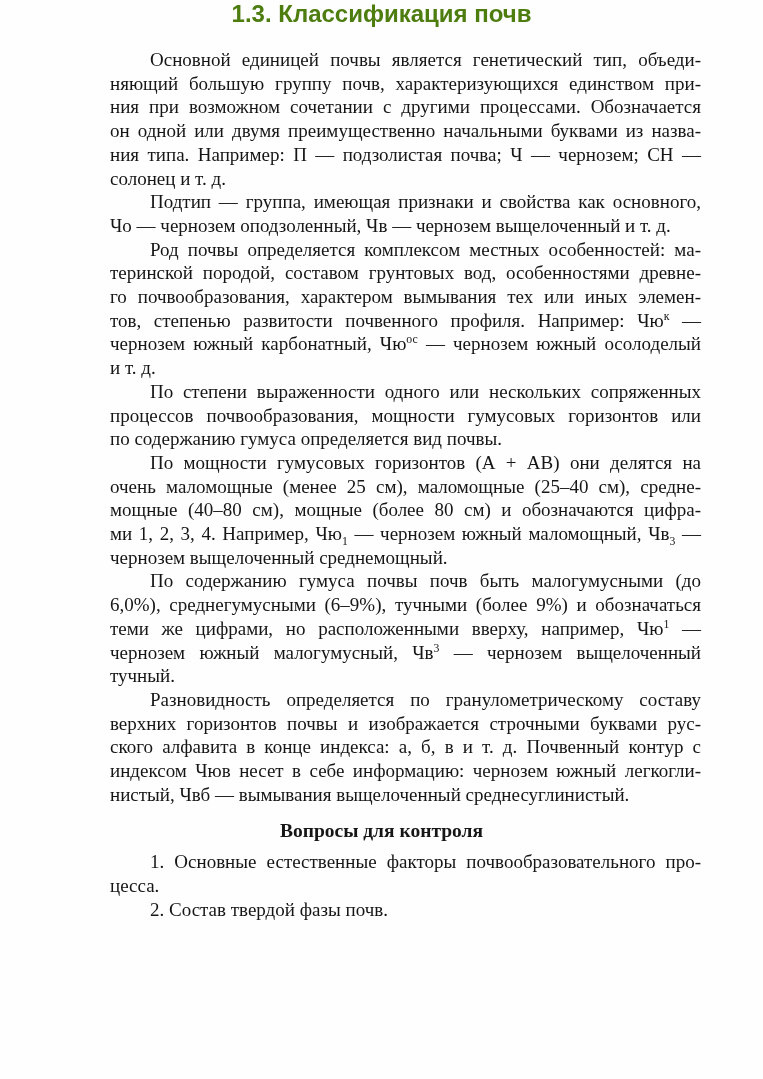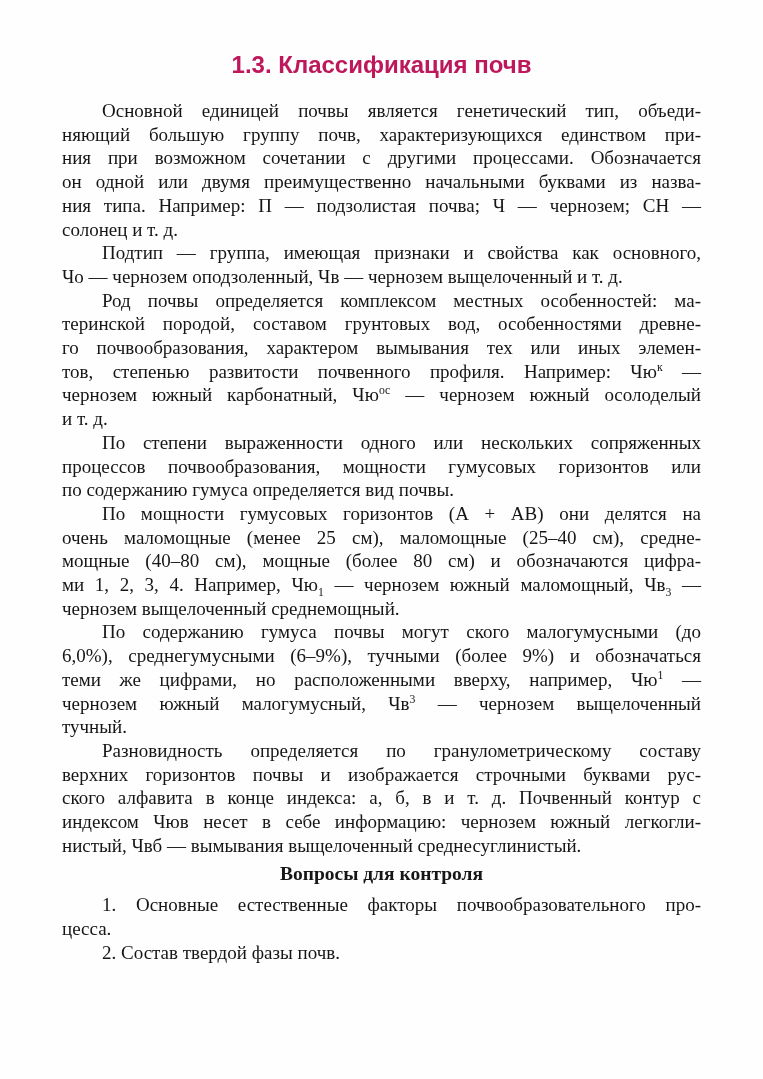--- a/index.html
+++ b/index.html
@@ -13,52 +13,52 @@
     height: 1079px;
     background: #fefefe;
     color: #161616;
     font-family: "Liberation Serif", "DejaVu Serif", serif;
     font-size: 19px;
     line-height: 23.7px;
     overflow: hidden;
     box-sizing: border-box;
   }
   .title {
-    padding-top: 51px;
     text-align: center;
     font-family: "Liberation Sans", "DejaVu Sans", sans-serif;
     font-weight: 700;
     font-size: 24px;
     line-height: 28px;
-    color: #be185d;
+    color: #4d7c0f;
   }
   .body-text {
     margin: 20px 62px 0 62px;
   }
   .para {
     margin: 0;
   }
   .line {
     min-height: 23.7px;
+    margin-left: 48px;
   }
   .just {
     text-align: justify;
     text-align-last: justify;
   }
   .indent {
     padding-left: 40px;
   }
   sup, sub {
     font-size: 62%;
     line-height: 0;
   }
   sup { vertical-align: super; }
   sub { vertical-align: sub; }
   .subheading {
-    margin-top: 4px;
+    margin-top: 12px;
     text-align: center;
     font-weight: 700;
     font-size: 19.5px;
   }
   .questions {
     margin: 8px 62px 0 62px;
   }
   .page-number {
     position: absolute;
     bottom: 17px;
@@ -102,21 +102,21 @@
         <div class="line">по содержанию гумуса определяется вид почвы.</div>
       </div>
       <div class="para">
         <div class="line just indent">По мощности гумусовых горизонтов (А + АВ) они делятся на</div>
         <div class="line just">очень маломощные (менее 25 см), маломощные (25–40 см), средне-</div>
         <div class="line just">мощные (40–80 см), мощные (более 80 см) и обозначаются цифра-</div>
         <div class="line just">ми 1, 2, 3, 4. Например, Чю<sub>1</sub> — чернозем южный маломощный, Чв<sub>3</sub> —</div>
         <div class="line">чернозем выщелоченный среднемощный.</div>
       </div>
       <div class="para">
-        <div class="line just indent">По содержанию гумуса почвы могут ского малогумусными (до</div>
+        <div class="line just indent">По содержанию гумуса почвы почв быть малогумусными (до</div>
         <div class="line just">6,0%), среднегумусными (6–9%), тучными (более 9%) и обозначаться</div>
         <div class="line just">теми же цифрами, но расположенными вверху, например, Чю<sup>1</sup> —</div>
         <div class="line just">чернозем южный малогумусный, Чв<sup>3</sup> — чернозем выщелоченный</div>
         <div class="line">тучный.</div>
       </div>
       <div class="para">
         <div class="line just indent">Разновидность определяется по гранулометрическому составу</div>
         <div class="line just">верхних горизонтов почвы и изображается строчными буквами рус-</div>
         <div class="line just">ского алфавита в конце индекса: а, б, в и т. д. Почвенный контур с</div>
         <div class="line just">индексом Чюв несет в себе информацию: чернозем южный легкогли-</div>

